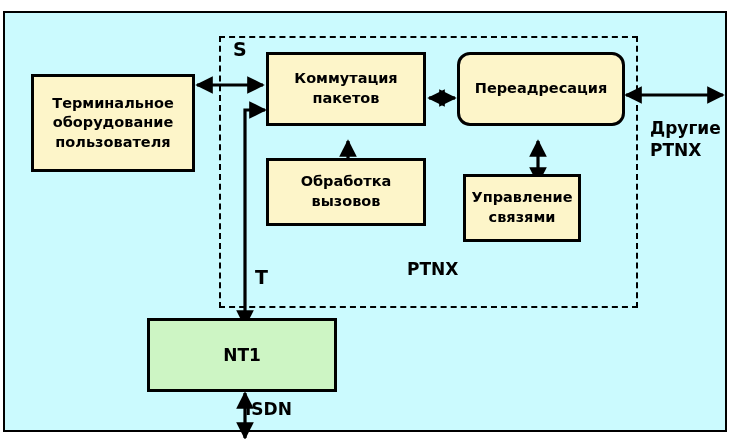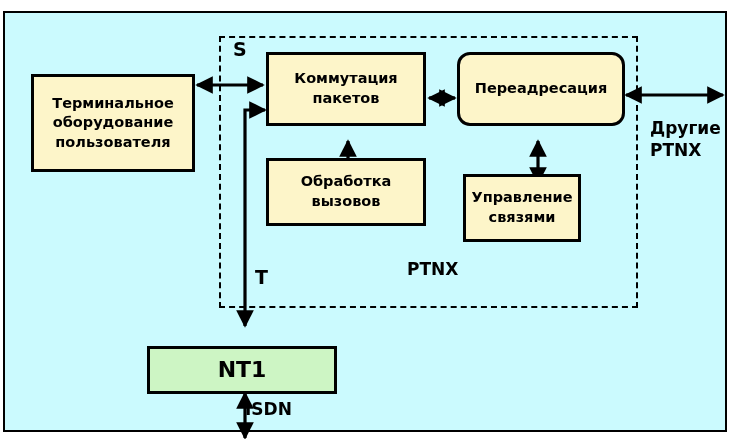--- a/index.html
+++ b/index.html
@@ -125,21 +125,21 @@
     <div class="box" style="left:261px; top:145px; width:160px; height:68px;">
       <span class="lbl">Обработка
 вызовов</span>
     </div>
 
     <div class="box" style="left:458px; top:161px; width:118px; height:68px;">
       <span class="lbl">Управление
 связями</span>
     </div>
 
-    <div class="box green" style="left:142px; top:305px; width:190px; height:48px; font-size:22px;margin-top:28px;">
+    <div class="box green" style="left:142px; top:305px; width:190px; height:74px; font-size:17px;">
       <span class="lbl">NT1</span>
     </div>
 
     <div class="label big" style="left:228px; top:25px;">S</div>
 
     <div class="label big" style="left:250px; top:253px;">T</div>
 
     <div class="label mid" style="left:402px; top:246px;">PTNX</div>
 
     <div class="label small" style="left:645px; top:104px; line-height:1.3;">Другие

